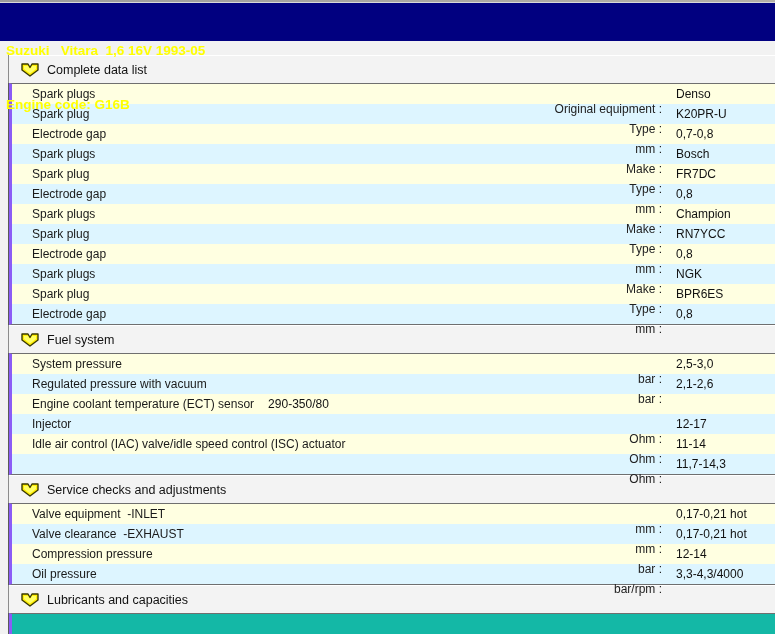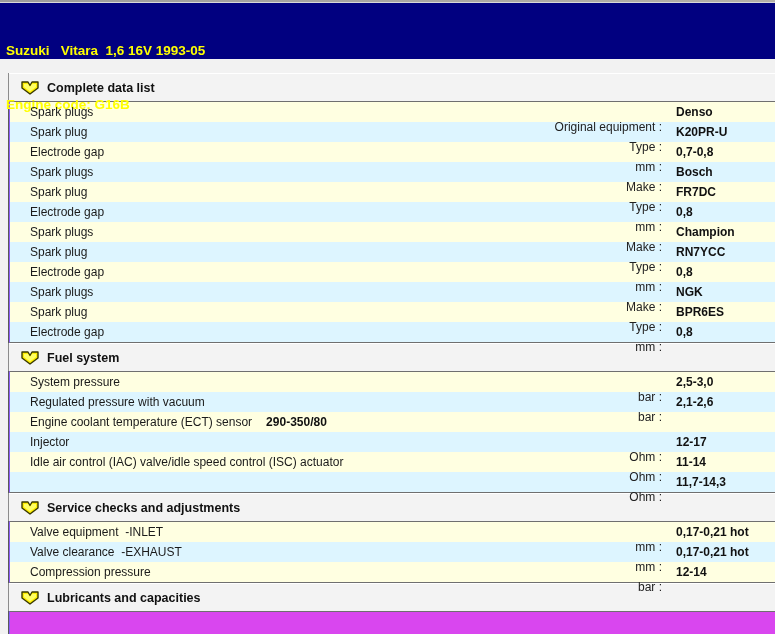--- a/index.html
+++ b/index.html
@@ -9,21 +9,21 @@
     background: #F2F2F2;
     font-family: "Liberation Sans", "DejaVu Sans", sans-serif;
     color: #1A1A1A;
   }
   .top-strip {
     height: 3px;
     background: linear-gradient(to right, #9C9C9C, #B4B0A8);
     border-bottom: 1px solid #D8D8D8;
   }
   .title-bar {
-    height: 56px;
+    height: 38px;
     background: #010080;
     color: #FFFF00;
     padding: 3px 0 0 6px;
     font-weight: bold;
     font-size: 13.5px;
     line-height: 18px;
     white-space: pre;
   }
   .gap { height: 14px; background: #F2F2F2; }
   .content {
@@ -40,30 +40,30 @@
     border-top: 1px solid #FFFFFF;
     cursor: pointer;
   }
   .section-header .icon {
     width: 20px; height: 16px;
     margin-right: 7px;
     display: inline-flex;
     align-items: center;
   }
   .section-title {
-    font-weight: bold;
+    font-weight: normal;
     font-size: 12.5px;
     color: #111111;
   }
   .rows-panel {
     border-top: 1px solid #6F6F6F;
-    border-left: 1px solid #8b5cf6;
+    border-left: 3px solid #8b5cf6;
     border-bottom: 1px solid #6F6F6F;
     box-shadow: 0 1px 0 #FFFFFF, -1px 0 0 #5A5A5A;
-    background: #d946ef;
+    background: #14b8a6;
   }
   .data-row {
     height: 20px;
     display: flex;
     align-items: center;
     font-size: 12px;
     padding-left: 20px;
   }
   .data-row.odd  { background: #FFFFE1; }
   .data-row.even { background: #DDF5FF; }
@@ -76,21 +76,21 @@
   .row-key {
     flex: 1 1 auto;
     text-align: right;
     color: #222222;
     white-space: pre;
     margin-top: 30px;
   }
   .row-value {
     flex: 0 0 113px;
     padding-left: 14px;
-    font-weight: bold;
+    font-weight: normal;
     color: #111111;
     white-space: pre;
   }
 </style>
 </head>
 <body>
 
 <div class="top-strip"></div>
 
 <div class="title-bar">
@@ -255,20 +255,25 @@
     <span class="row-key">mm :</span>
     <span class="row-value">0,17-0,21 hot</span>
   </div>
 
   <div class="data-row odd">
     <span class="row-label">Compression pressure</span>
     <span class="row-key">bar :</span>
     <span class="row-value">12-14</span>
   </div>
 
+  <div class="data-row even">
+    <span class="row-label">Oil pressure</span>
+    <span class="row-key">bar/rpm :</span>
+    <span class="row-value">3,3-4,3/4000</span>
+  </div>
 </div>
   </div>
 
   <div>
     <div class="section-header">
       <span class="icon">
         <svg width="20" height="17" viewBox="0 0 20 17">
           <polygon points="2,3 8,3 10,6.5 12,3 18,3 18,9 10,15 2,9" fill="#FFEE00" stroke="#3A3A00" stroke-width="1.4" stroke-linejoin="round"></polygon>
           <polygon points="4,5 8,5 10,8 12,5 16,5 16,8 10,12.5 4,8" fill="#FFFF66" stroke="none"></polygon>
         </svg>

